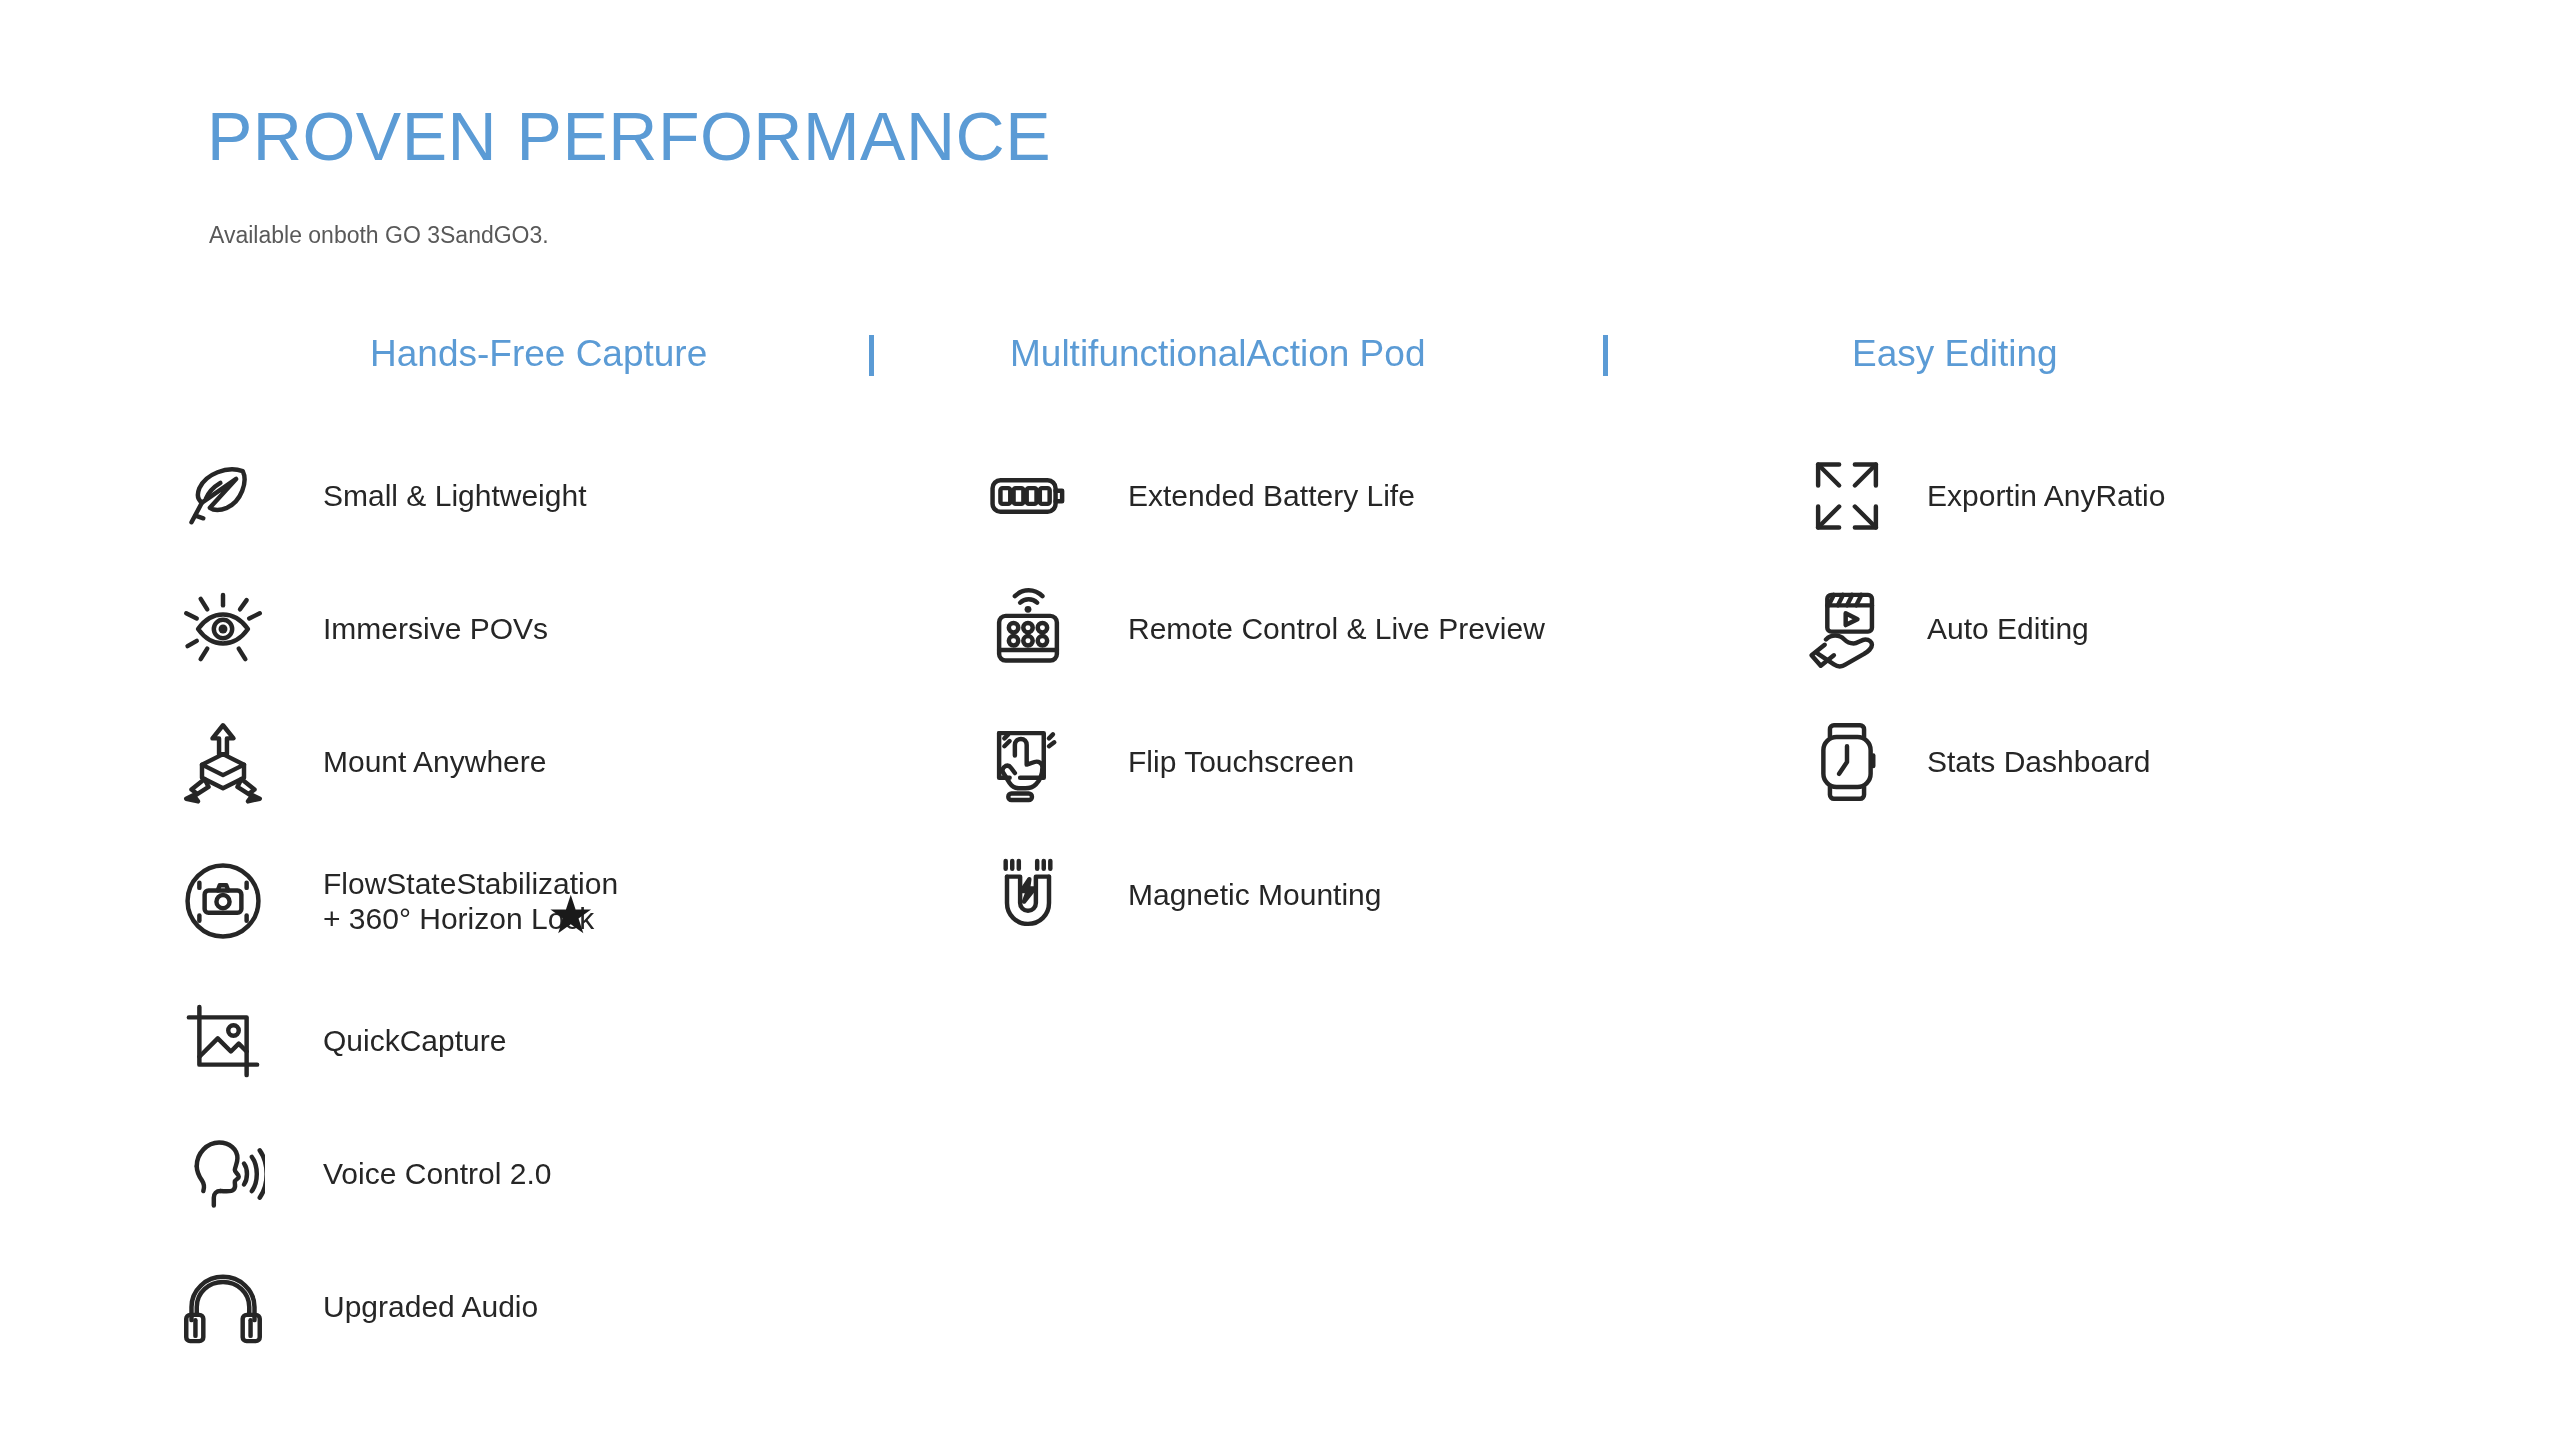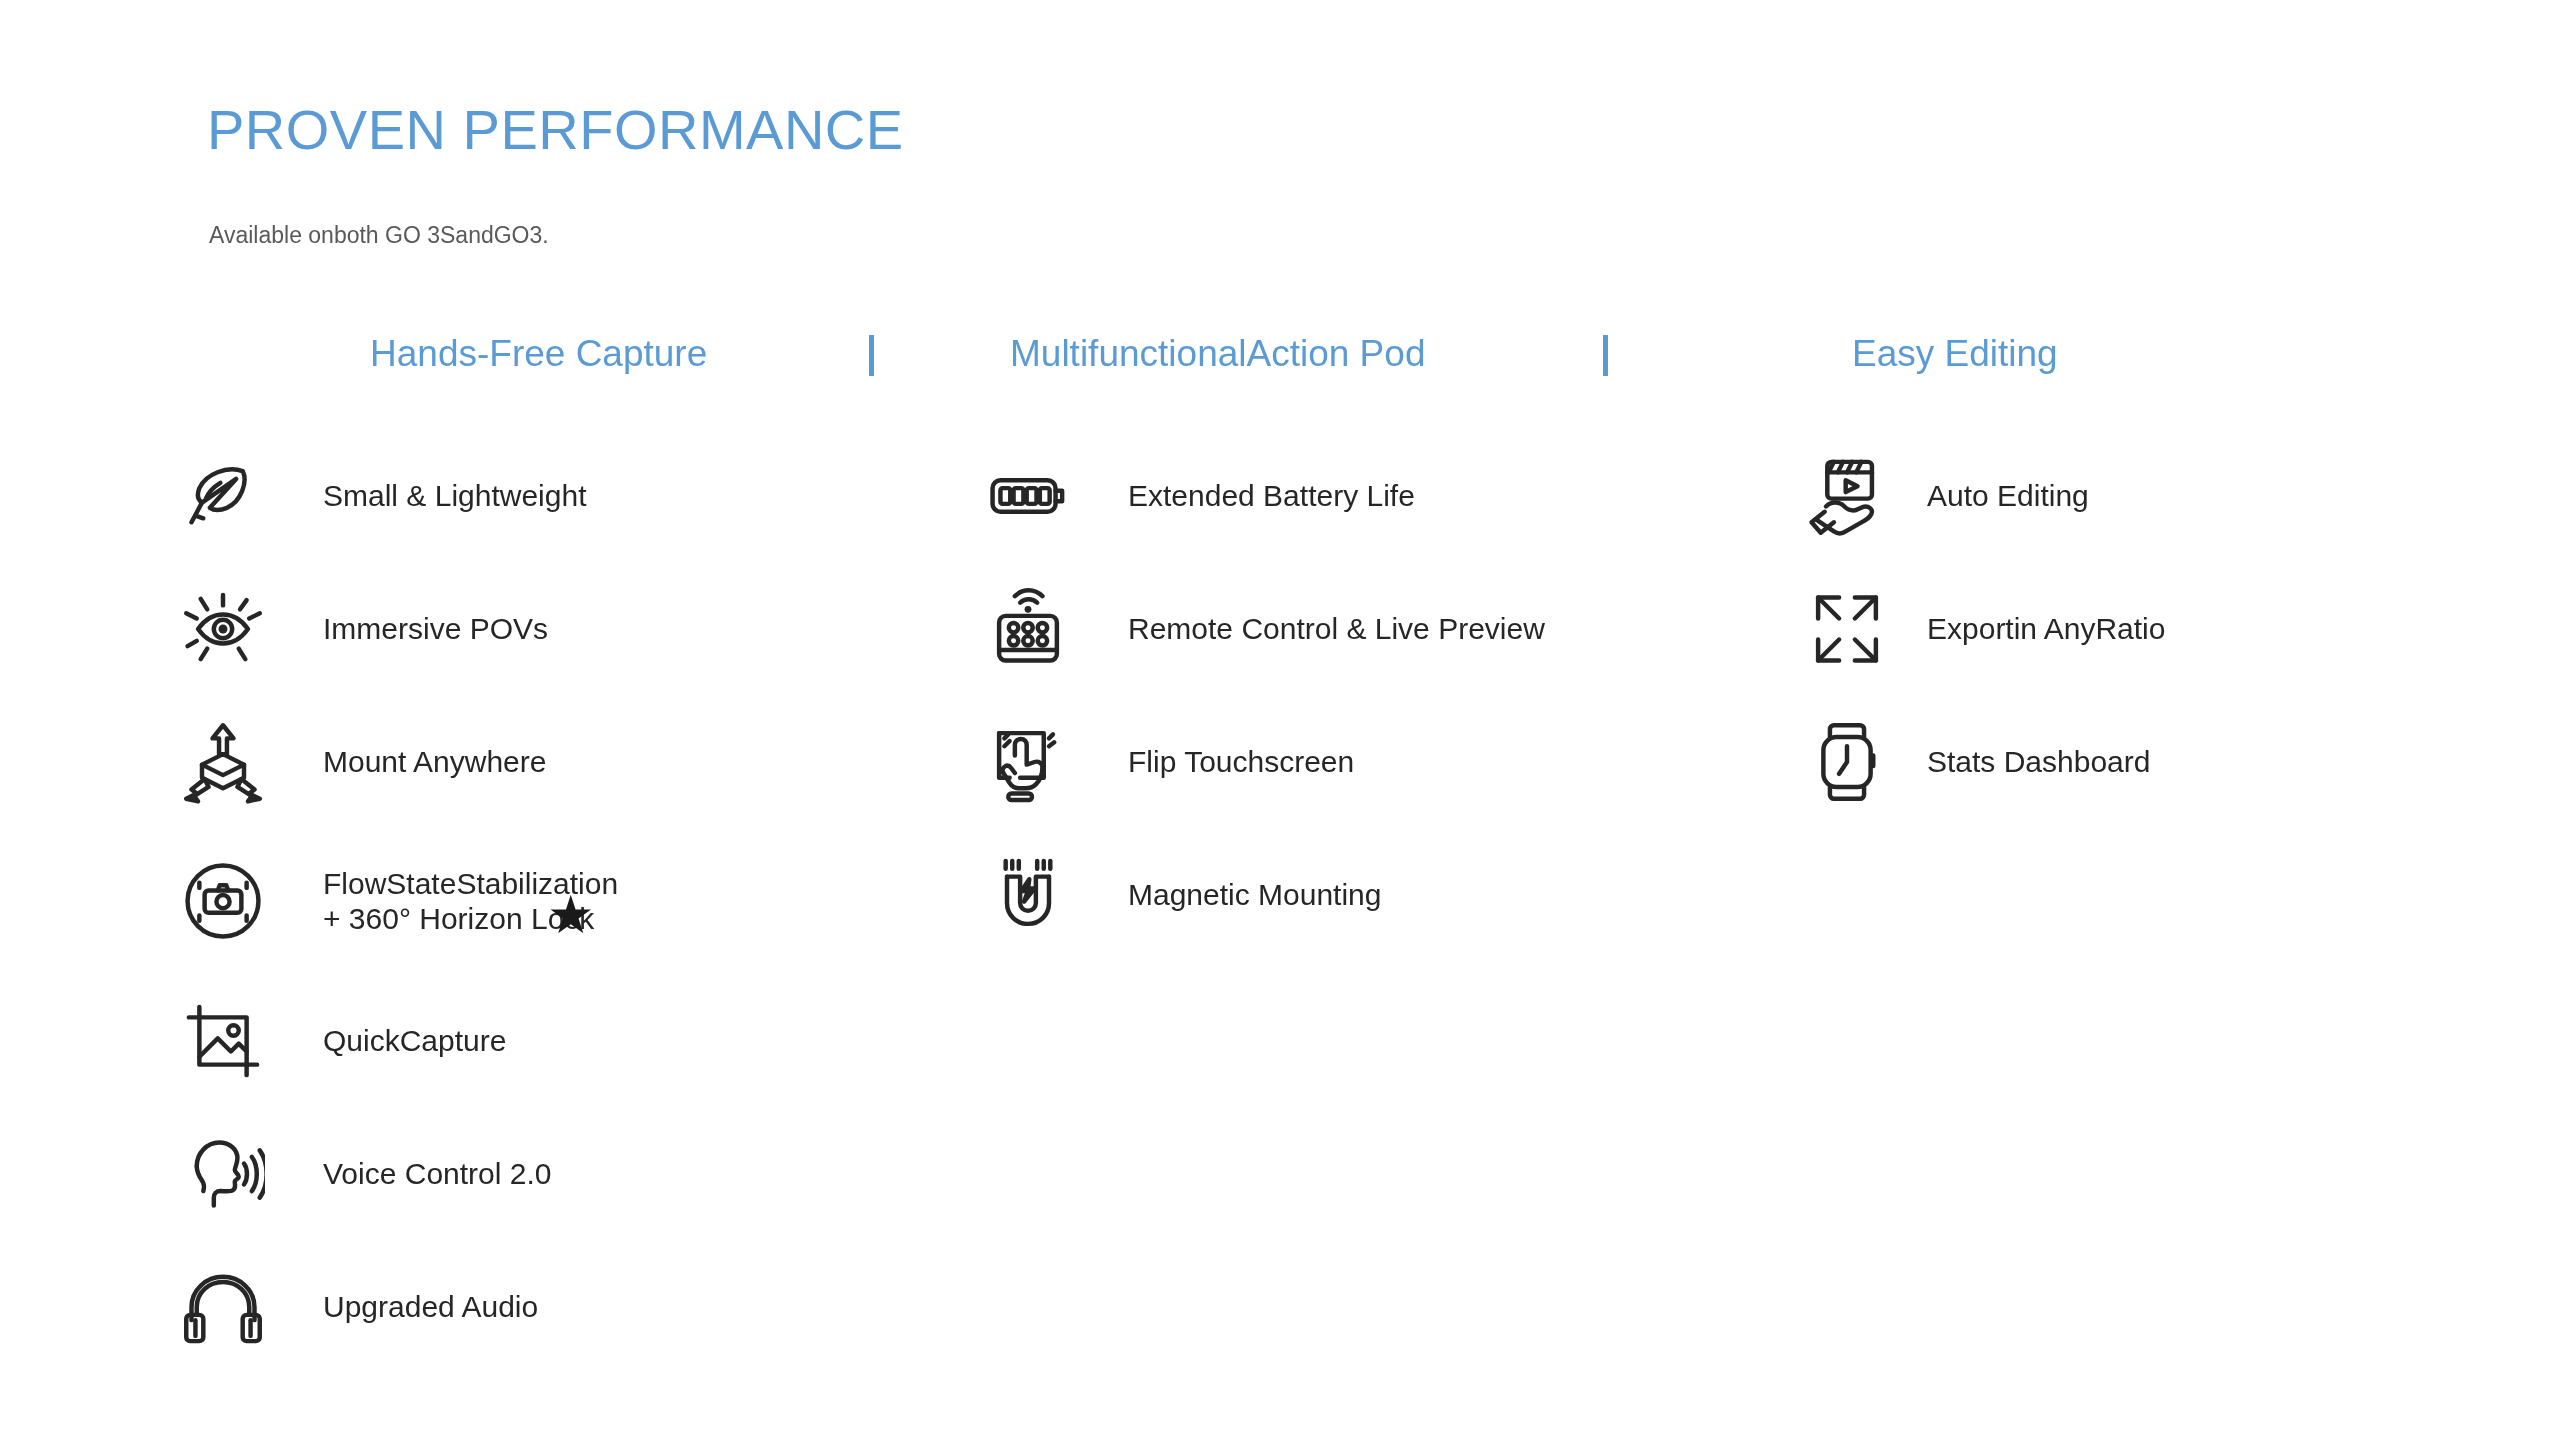--- a/index.html
+++ b/index.html
@@ -13,21 +13,21 @@
     position: relative;
     font-family: "Liberation Sans", sans-serif;
     overflow: hidden;
   }
 
   
   #page-title {
     position: absolute;
     left: 207px;
     top: 102px;
-    font-size: 56px;
+    font-size: 68px;
     font-weight: 400;
     letter-spacing: 0.5px;
     color: #5B9BD5;
     white-space: nowrap;
     line-height: 1;
   }
   #page-subtitle {
     position: absolute;
     left: 209px;
     top: 222px;
@@ -279,51 +279,51 @@
       <path stroke="#262626" fill="none" stroke-width="3.4" stroke-linecap="round" stroke-linejoin="round" d="M49 12 L49 6"></path>
     </svg>
       </div>
       <div class="feature-label">Magnetic Mounting</div>
     </div>
   </div>
 <div id="column-2" class="column">
     <div class="feature-row">
       <div class="feature-icon">
         <svg width="84" height="84" viewBox="0 0 64 64">
+      <path stroke="#262626" fill="none" stroke-width="3.4" stroke-linecap="round" stroke-linejoin="round" d="M26 8 L10 8 L10 24"></path>
+      <path stroke="#262626" fill="none" stroke-width="3.4" stroke-linecap="round" stroke-linejoin="round" d="M10 8 L26 24"></path>
+      <path stroke="#262626" fill="none" stroke-width="3.4" stroke-linecap="round" stroke-linejoin="round" d="M38 8 L54 8 L54 24"></path>
+      <path stroke="#262626" fill="none" stroke-width="3.4" stroke-linecap="round" stroke-linejoin="round" d="M54 8 L38 24"></path>
+      <path stroke="#262626" fill="none" stroke-width="3.4" stroke-linecap="round" stroke-linejoin="round" d="M26 56 L10 56 L10 40"></path>
+      <path stroke="#262626" fill="none" stroke-width="3.4" stroke-linecap="round" stroke-linejoin="round" d="M10 56 L26 40"></path>
+      <path stroke="#262626" fill="none" stroke-width="3.4" stroke-linecap="round" stroke-linejoin="round" d="M38 56 L54 56 L54 40"></path>
+      <path stroke="#262626" fill="none" stroke-width="3.4" stroke-linecap="round" stroke-linejoin="round" d="M54 56 L38 40"></path>
+    </svg>
+      </div>
+      <div class="feature-label">Exportin AnyRatio</div>
+    </div>
+    <div class="feature-row">
+      <div class="feature-icon">
+        <svg width="84" height="84" viewBox="0 0 64 64">
       <rect stroke="#262626" fill="none" stroke-width="3.4" stroke-linecap="round" stroke-linejoin="round" x="17" y="6" width="34" height="28" rx="3"></rect>
       <path stroke="#262626" fill="none" stroke-width="3.4" stroke-linecap="round" stroke-linejoin="round" d="M17 14 L51 14"></path>
       <path stroke="#262626" fill="none" stroke-width="3.4" stroke-linecap="round" stroke-linejoin="round" d="M22 6 L18 14"></path>
       <path stroke="#262626" fill="none" stroke-width="3.4" stroke-linecap="round" stroke-linejoin="round" d="M29 6 L25 14"></path>
       <path stroke="#262626" fill="none" stroke-width="3.4" stroke-linecap="round" stroke-linejoin="round" d="M36 6 L32 14"></path>
       <path stroke="#262626" fill="none" stroke-width="3.4" stroke-linecap="round" stroke-linejoin="round" d="M43 6 L39 14"></path>
       <path stroke="#262626" fill="none" stroke-width="3.4" stroke-linecap="round" stroke-linejoin="round" d="M31 20 L40 24.5 L31 29 Z"></path>
       <path stroke="#262626" fill="none" stroke-width="3.4" stroke-linecap="round" stroke-linejoin="round" d="M16 40c4-4 10-4 14 0 2 2 4 3 7 3 3 0 6-3 9-3 3 0 5 2 5 4 0 3-3 5-6 7l-14 8c-3 2-6 2-9 0L10 51"></path>
       <path stroke="#262626" fill="none" stroke-width="3.4" stroke-linecap="round" stroke-linejoin="round" d="M15 44 L5 52 L12 60 L22 52"></path>
     </svg>
       </div>
       <div class="feature-label">Auto Editing</div>
     </div>
     <div class="feature-row">
       <div class="feature-icon">
         <svg width="84" height="84" viewBox="0 0 64 64">
-      <path stroke="#262626" fill="none" stroke-width="3.4" stroke-linecap="round" stroke-linejoin="round" d="M26 8 L10 8 L10 24"></path>
-      <path stroke="#262626" fill="none" stroke-width="3.4" stroke-linecap="round" stroke-linejoin="round" d="M10 8 L26 24"></path>
-      <path stroke="#262626" fill="none" stroke-width="3.4" stroke-linecap="round" stroke-linejoin="round" d="M38 8 L54 8 L54 24"></path>
-      <path stroke="#262626" fill="none" stroke-width="3.4" stroke-linecap="round" stroke-linejoin="round" d="M54 8 L38 24"></path>
-      <path stroke="#262626" fill="none" stroke-width="3.4" stroke-linecap="round" stroke-linejoin="round" d="M26 56 L10 56 L10 40"></path>
-      <path stroke="#262626" fill="none" stroke-width="3.4" stroke-linecap="round" stroke-linejoin="round" d="M10 56 L26 40"></path>
-      <path stroke="#262626" fill="none" stroke-width="3.4" stroke-linecap="round" stroke-linejoin="round" d="M38 56 L54 56 L54 40"></path>
-      <path stroke="#262626" fill="none" stroke-width="3.4" stroke-linecap="round" stroke-linejoin="round" d="M54 56 L38 40"></path>
-    </svg>
-      </div>
-      <div class="feature-label">Exportin AnyRatio</div>
-    </div>
-    <div class="feature-row">
-      <div class="feature-icon">
-        <svg width="84" height="84" viewBox="0 0 64 64">
       <rect stroke="#262626" fill="none" stroke-width="3.4" stroke-linecap="round" stroke-linejoin="round" x="14" y="13" width="36" height="38" rx="10"></rect>
       <path stroke="#262626" fill="none" stroke-width="3.4" stroke-linecap="round" stroke-linejoin="round" d="M19 13 L19 7c0-1.6 1.4-3 3-3 L42 4c1.6 0 3 1.4 3 3 L45 13"></path>
       <path stroke="#262626" fill="none" stroke-width="3.4" stroke-linecap="round" stroke-linejoin="round" d="M19 51 L19 57c0 1.6 1.4 3 3 3 L42 60c1.6 0 3-1.4 3-3 L45 51"></path>
       <path stroke="#262626" fill="none" stroke-width="3.4" stroke-linecap="round" stroke-linejoin="round" d="M52 27 L52 35"></path>
       <path stroke="#262626" fill="none" stroke-width="3.4" stroke-linecap="round" stroke-linejoin="round" d="M32 20 L32 32 L26 41"></path>
     </svg>
       </div>
       <div class="feature-label">Stats Dashboard</div>
     </div>
   </div>

